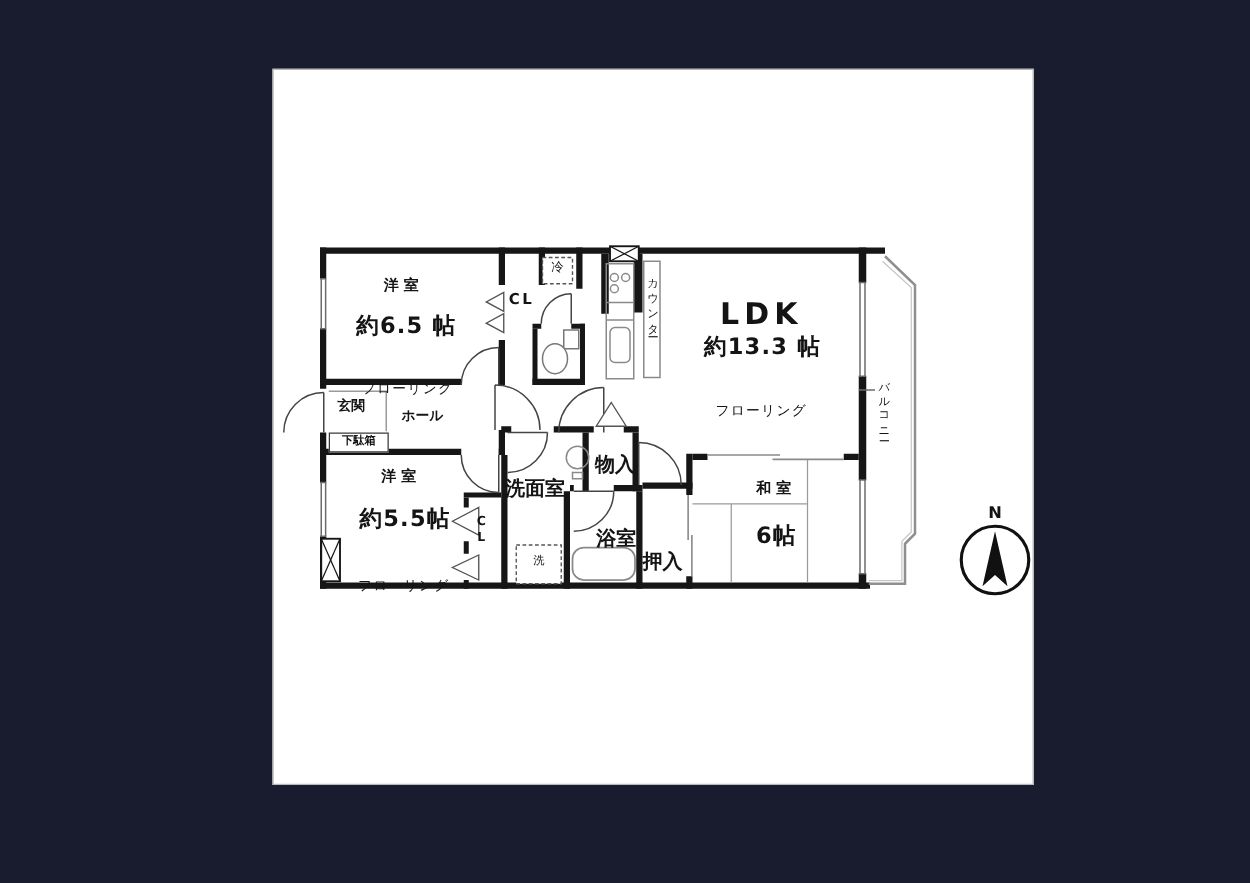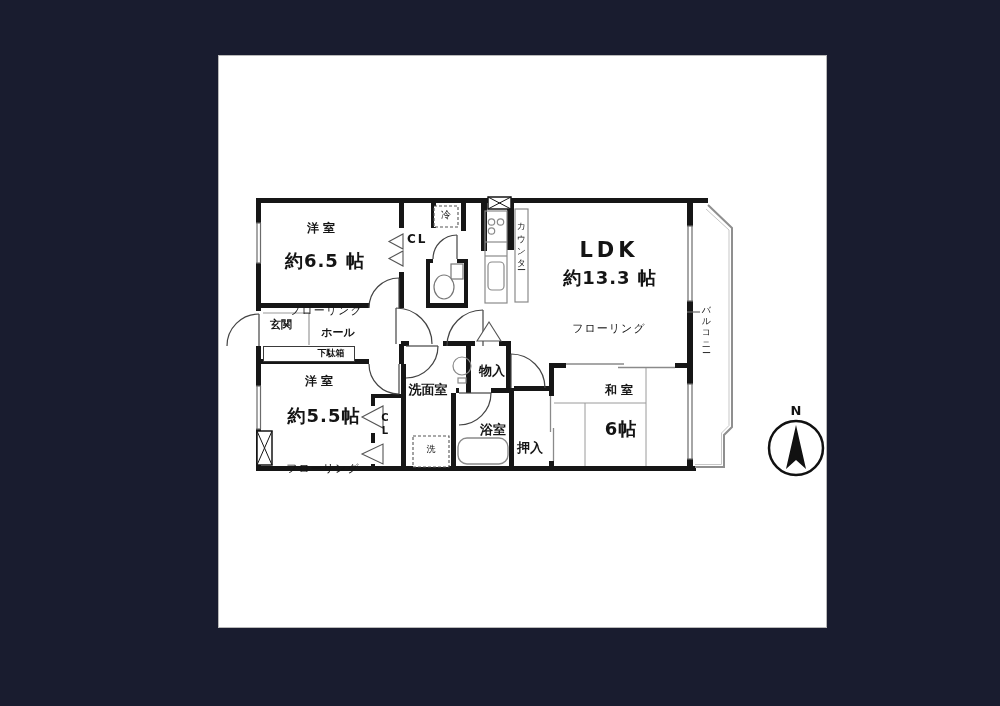--- a/index.html
+++ b/index.html
@@ -3,25 +3,25 @@
 <meta charset="utf-8">
 <style>
   html,body{margin:0;padding:0;}
   body{background:#191c2f;font-family:"DejaVu Sans",sans-serif;}
   #screen{position:relative;width:1000px;height:706px;background:#191c2f;overflow:hidden;}
   #sheet{position:absolute;left:218px;top:55px;width:609px;height:573px;background:#ffffff;
          border:1px solid #b9b9b9;box-sizing:border-box;}
   #plan-svg{position:absolute;left:0;top:0;}
   .lbl{position:absolute;color:#141414;line-height:1.05;white-space:nowrap;text-align:center;}
   .big{font-size:12px;font-weight:700;letter-spacing:4px;}
-  .ldkname{font-size:21px;font-weight:700;letter-spacing:4px;}
+  .ldkname{font-size:24px;font-weight:700;letter-spacing:4px;}
   .size{font-size:18px;font-weight:700;letter-spacing:1px;}
   .floor{font-size:11px;font-weight:400;letter-spacing:1px;margin-top:24px;}
   .small{font-size:11px;font-weight:700;}
-  .tiny{font-size:13px;font-weight:700;}
+  .tiny{font-size:16px;font-weight:700;}
   .mini{font-size:9px;font-weight:700;}
   .vtext{writing-mode:vertical-rl;text-orientation:upright;letter-spacing:2px;}
   .boxed{border:1px solid #3a3a3a;background:#fff;display:flex;align-items:center;justify-content:center;}
 </style>
 </head>
 <body>
 
 <div id="screen">
   <div id="sheet">
 
@@ -212,21 +212,21 @@
     <div class="lbl mini vtext" style="left:297px;top:160px;font-weight:400;">カウンター</div>
 
     <div class="lbl ldkname" style="left:350px;top:183px;width:80px;">LDK</div>
     <div class="lbl size" style="left:331px;top:213px;width:120px;">約13.3 帖</div>
     <div class="lbl floor" style="left:340px;top:243px;width:100px;">フローリング</div>
 
     <div class="lbl mini vtext" style="left:482px;top:243px;font-weight:400;">バルコニー</div>
 
     <div class="lbl small" style="left:42px;top:263px;width:40px;">玄関</div>
     <div class="lbl small" style="left:89px;top:271px;width:60px;">ホール</div>
-    <div class="lbl mini boxed" style="left:44px;top:290px;width:46px;height:14px;padding-left:44px;">下駄箱</div>
+    <div class="lbl mini boxed" style="left:44px;top:290px;width:46px;height:14px;">下駄箱</div>
 
     <div class="lbl big" style="left:62px;top:319px;width:80px;">洋室</div>
     <div class="lbl size" style="left:45px;top:351px;width:120px;text-align:center;">約5.5帖</div>
     <div class="lbl floor" style="left:54px;top:383px;width:100px;">フローリング</div>
 
     <div class="lbl vtext" style="left:160px;top:356px;font-size:10px;font-weight:700;">CL</div>
 
     <div class="lbl tiny" style="left:184px;top:327px;width:50px;">洗面室</div>
     <div class="lbl tiny" style="left:253px;top:308px;width:40px;">物入</div>
     <div class="lbl tiny" style="left:254px;top:367px;width:40px;">浴室</div>

